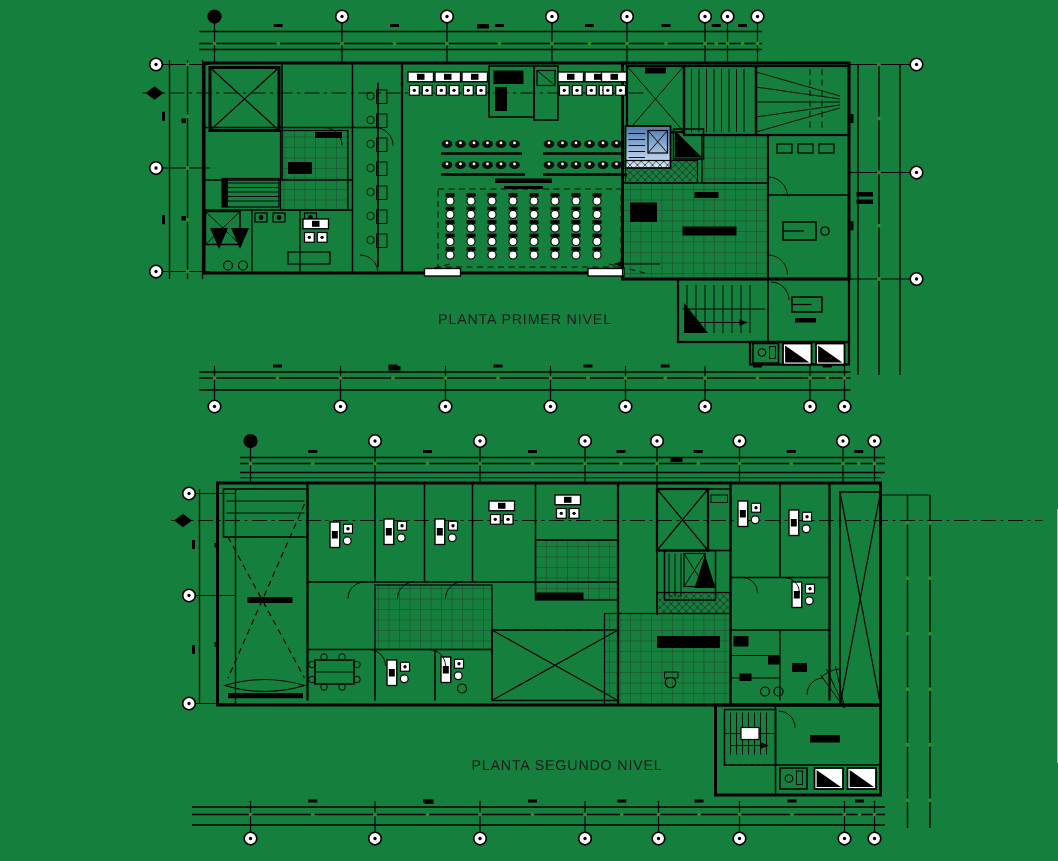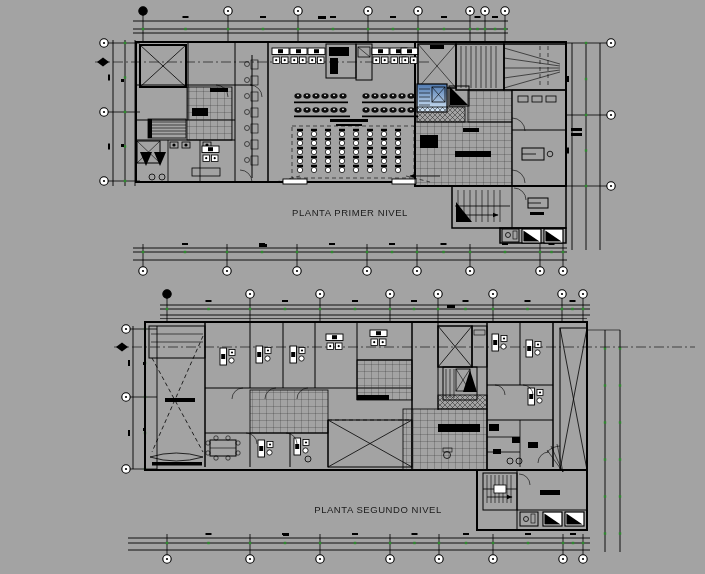--- a/index.html
+++ b/index.html
@@ -1,16 +1,16 @@
 <!DOCTYPE html>
 <html><head>
 <meta charset="utf-8">
 <style>
   html,body{margin:0;padding:0;background:#fff;}
-  .sheet{position:relative;width:705px;height:574px;background:#a3a3a3;overflow:hidden;
+  .sheet{position:relative;width:705px;height:574px;background:#15803d;overflow:hidden;
          font-family:"Liberation Sans",sans-serif;}
   svg{position:absolute;left:0;top:0;}
   .ln{stroke:#000;fill:none;}
   .w2{stroke-width:2;} .w15{stroke-width:1.5;} .w1{stroke-width:1;} .w08{stroke-width:0.8;} .w06{stroke-width:0.6;}
   .dash{stroke-dasharray:4 3;} .dashdot{stroke-dasharray:10 3 2 3;}
   .blk{fill:#000;stroke:none;}
   text.plan-title{fill:#1a1a1a;font-size:9.5px;letter-spacing:0.55px;}
 </style>
 </head>
 <body>

